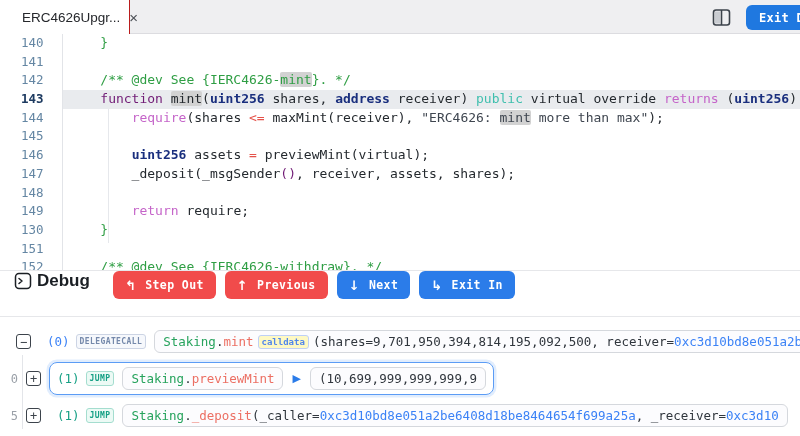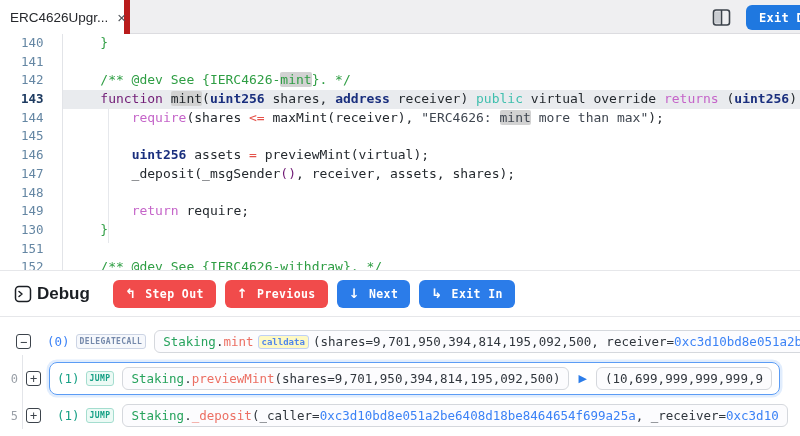--- a/index.html
+++ b/index.html
@@ -2,22 +2,22 @@
 <html><head>
 <meta charset="utf-8">
 <style>
   html,body{margin:0;padding:0;background:#fff;}
   .app{position:relative;width:800px;height:436px;overflow:hidden;background:#fff;
        font-family:"Liberation Sans","DejaVu Sans",sans-serif;}
   
   .tabbar{position:absolute;left:0;top:0;width:800px;height:34px;background:#efeff1;
           border-bottom:1px solid #dcdce0;box-sizing:border-box;}
   .tab{position:absolute;left:0;top:0;height:34px;width:130px;background:#fff;
-       border-right:6px solid #b91c1c;display:flex;align-items:center;gap:9px;
-       padding:0 10px;box-sizing:border-box;}
+       border-right:1px solid #b91c1c;display:flex;align-items:center;gap:9px;
+       padding:0 22px;box-sizing:border-box;}
   .tab-title{font-size:13.5px;color:#26282c;white-space:nowrap;}
   .tab-close{font-size:15px;color:#4b4f55;line-height:1;cursor:pointer;}
   .split-icon{position:absolute;left:712px;top:8px;}
   .exit-btn{position:absolute;left:746px;top:5px;height:25px;background:#1f78e0;border:none;
             border-radius:6px;color:#fff;font-family:"DejaVu Sans Mono",monospace;
             font-size:12px;font-weight:bold;padding:0 13px;white-space:nowrap;letter-spacing:.3px;}
   
   .editor{position:absolute;left:13px;top:34px;width:800px;height:236px;overflow:hidden;
           font-family:"DejaVu Sans Mono",monospace;font-size:13px;}
   .line{display:flex;height:18.7px;line-height:18.7px;white-space:pre;}
@@ -28,21 +28,21 @@
   .line.hl-line .code{background:#e9ebee;}
   .indent-guide{position:absolute;left:95px;top:75px;width:1px;height:134px;background:#e6e8ec;}
   .tk-p{color:#24292e}.tk-kw{color:#701a75}.tk-ty{color:#1a2f7e;font-weight:bold}
   .tk-vi{color:#3fbfae}.tk-mg{color:#c565c9}.tk-op{color:#e5534b}
   .tk-cm{color:#2f9e44}.tk-st{color:#3f4650}
   .tk-hl{color:#24292e;background:#d2d2d2;border-radius:2px}
   .tk-cmhl{color:#2f9e44;background:#d2d2d2;border-radius:2px}
   .tk-sthl{color:#3f4650;background:#d2d2d2;border-radius:2px}
   
   .toolbar{position:absolute;left:0;top:270px;width:800px;height:46px;background:#fff;
-           border-top:1px solid #e6e7ea;display:flex;align-items:center;gap:9px;
+           border-top:1px solid #e6e7ea;display:flex;align-items:flex-start;gap:9px;
            padding-left:14px;box-sizing:border-box;}
   .debug-group{display:flex;align-items:center;gap:5px;margin-right:14px;}
   .debug-label{font-size:17px;font-weight:600;color:#1b1f24;}
   .dbg-btn{display:flex;align-items:center;gap:9px;border:none;border-radius:6px;height:28px;
            padding:0 12px;color:#fff;font-family:"DejaVu Sans Mono",monospace;font-size:11.5px;
            font-weight:bold;letter-spacing:.4px;white-space:nowrap;}
   .btn-red{background:#f14b4b;}
   .btn-blue{background:#2b7ce9;}
   .dbg-btn .bicon{font-family:"DejaVu Sans",sans-serif;font-size:13px;font-weight:bold;}
   
@@ -152,21 +152,21 @@
             <span class="opbadge badge-call">DELEGATECALL</span>
             <div class="tbox"><span class="pt-contract">Staking</span><span class="pt-plain">.</span><span class="pt-fn">mint</span><span class="badge-calldata">calldata</span><span class="pt-plain">(shares=9,701,950,394,814,195,092,500, receiver=</span><span class="pt-addr">0xc3d10bd8e051a2b</span></div>
           </div>
         </div>
         <div class="trow trow-2">
           <span class="tgut">0</span>
           <div class="toggle">+</div>
           <div class="rwrap active">
             <span class="depth depth-teal">(1)</span>
             <span class="opbadge badge-jump">JUMP</span>
-            <div class="tbox"><span class="pt-contract">Staking</span><span class="pt-plain">.</span><span class="pt-fn">previewMint</span><span class="pt-plain">(shares=9,701,950,394,814,195,092,500)</span></div>
+            <div class="tbox"><span class="pt-contract">Staking</span><span class="pt-plain">.</span><span class="pt-fn">previewMint</span></div>
             <span class="res-arrow">▶</span>
             <div class="tbox"><span class="pt-plain">(10,699,999,999,999,9</span></div>
           </div>
         </div>
         <div class="trow trow-3">
           <span class="tgut">5</span>
           <div class="toggle">+</div>
           <div class="rwrap">
             <span class="depth depth-teal">(1)</span>
             <span class="opbadge badge-jump">JUMP</span>

